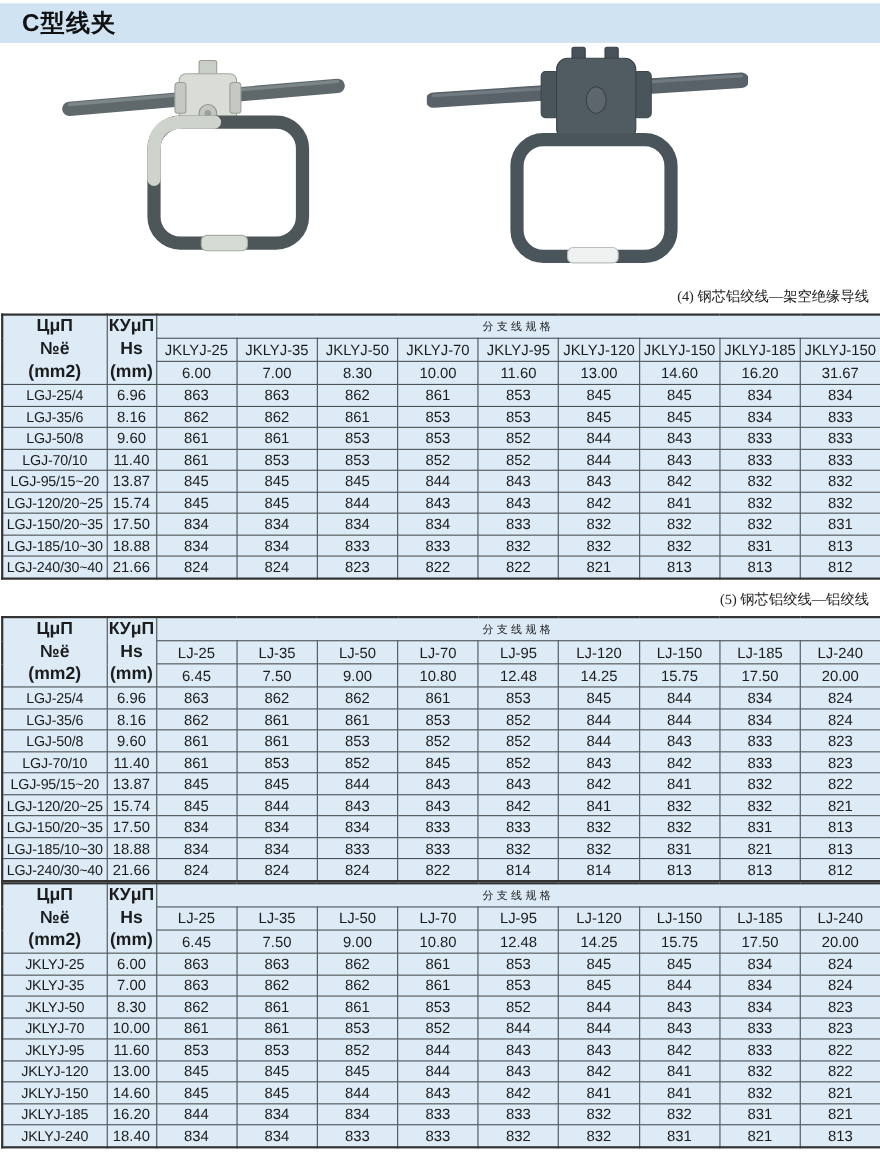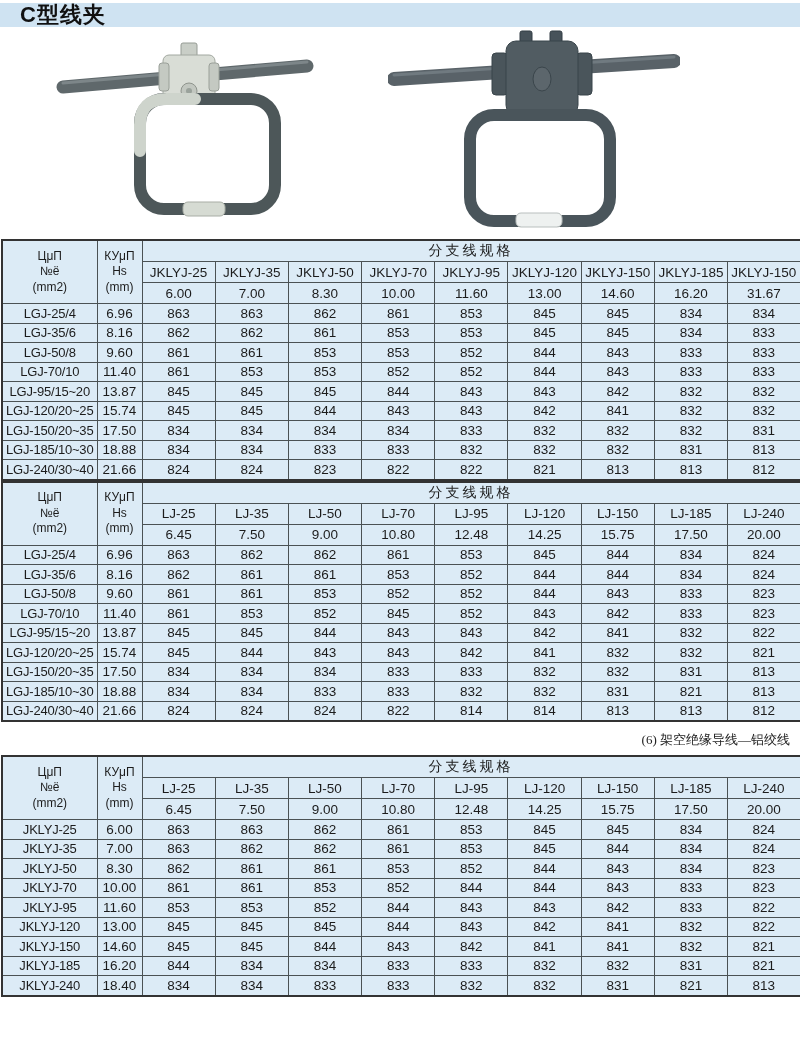--- a/index.html
+++ b/index.html
@@ -1,21 +1,21 @@
 <!DOCTYPE html>
 <html style="--title-bar-bg: #cfe3f2; --table-bg: #dcebf6;"><head>
 <meta charset="utf-8">
 <style>
   html,body{margin:0;padding:0;}
   body{
     width:800px;height:1055px;overflow:hidden;background:#fff;
     font-family:"Liberation Sans",sans-serif;position:relative;
   }
   .title-bar{
-    margin-top:3px;height:24px;background:var(--title-bar-bg,#cfe3f2);
+    margin-top:3px;height:36px;background:var(--title-bar-bg,#cfe3f2);
     display:flex;align-items:center;
   }
   .title-bar h1{
     margin:0 0 0 20px;font-size:22px;font-weight:bold;color:#111;letter-spacing:1px;
   }
   .images-row{position:relative;height:212px;}
   .images-row svg{position:absolute;}
   #clamp-light{left:55px;top:6px;}
   #clamp-dark{left:388px;top:2px;}
 
@@ -28,24 +28,24 @@
 
   table.spec{
     width:798px;margin:0 1px;border-collapse:collapse;table-layout:fixed;
     background:var(--table-bg,#dcebf6);border:2px solid #333;
   }
   table.spec th,table.spec td{
     border:1px solid #4b5254;text-align:center;vertical-align:middle;
     padding:0;color:#1c1c1c;overflow:hidden;
   }
   th.model-h,th.hs-h{
-    font-weight:normal;font-size:12px;line-height:1.3;white-space:pre-line;
+    font-weight:bold;font-size:16px;line-height:1.3;white-space:pre-line;
   }
   th.span-h{
-    font-weight:normal;height:20px;letter-spacing:3px;font-size:14px;
+    font-weight:normal;height:20px;letter-spacing:3px;font-size:10px;
     font-family:"Liberation Serif","DejaVu Serif",serif;
   }
   th.branch-model,th.branch-size{font-weight:normal;font-size:13.5px;height:20px;}
   tbody td{font-size:13.5px;height:18.5px;}
   td.model-cell{font-size:13px;letter-spacing:-0.2px;}
 </style>
 </head>
 <body>
 
 <header class="title-bar">
@@ -76,20 +76,21 @@
     <rect x="104" y="24" width="16" height="42" rx="4" fill="#4a555b" stroke="#39444a"></rect>
     <rect x="188" y="24" width="16" height="42" rx="4" fill="#4a555b" stroke="#39444a"></rect>
     <rect x="118" y="12" width="72" height="74" rx="10" fill="#515c62" stroke="#39444a"></rect>
     <ellipse cx="154" cy="50" rx="9" ry="12" fill="#5c666c" stroke="#3a454b"></ellipse>
     <rect x="82" y="86" width="140" height="106" rx="24" fill="none" stroke="#4a555b" stroke-width="12"></rect>
     <rect x="128" y="184" width="46" height="14" rx="5" fill="#eef1f0" stroke="#b9bfbe"></rect>
   </svg>
 </div>
 
 <div id="tables">
+    <div class="caption first">(4) 钢芯铝绞线—架空绝缘导线</div>
     <table class="spec">
       <colgroup>
         <col style="width: 95px;">
         <col style="width: 45px;">
         <col style="width: 73.2px;">
         <col style="width: 73.2px;">
         <col style="width: 73.2px;">
         <col style="width: 73.2px;">
         <col style="width: 73.2px;">
         <col style="width: 73.2px;">
@@ -243,20 +244,21 @@
           <td class="value-cell">823</td>
           <td class="value-cell">822</td>
           <td class="value-cell">822</td>
           <td class="value-cell">821</td>
           <td class="value-cell">813</td>
           <td class="value-cell">813</td>
           <td class="value-cell">812</td>
         </tr>
       </tbody>
     </table>
+    <div class="caption">(5) 钢芯铝绞线—铝绞线</div>
     <table class="spec">
       <colgroup>
         <col style="width: 95px;">
         <col style="width: 45px;">
         <col style="width: 73.2px;">
         <col style="width: 73.2px;">
         <col style="width: 73.2px;">
         <col style="width: 73.2px;">
         <col style="width: 73.2px;">
         <col style="width: 73.2px;">
@@ -410,21 +412,20 @@
           <td class="value-cell">824</td>
           <td class="value-cell">822</td>
           <td class="value-cell">814</td>
           <td class="value-cell">814</td>
           <td class="value-cell">813</td>
           <td class="value-cell">813</td>
           <td class="value-cell">812</td>
         </tr>
       </tbody>
     </table>
-    <div class="caption">(6) 架空绝缘导线—铝绞线</div>
     <table class="spec">
       <colgroup>
         <col style="width: 95px;">
         <col style="width: 45px;">
         <col style="width: 73.2px;">
         <col style="width: 73.2px;">
         <col style="width: 73.2px;">
         <col style="width: 73.2px;">
         <col style="width: 73.2px;">
         <col style="width: 73.2px;">

